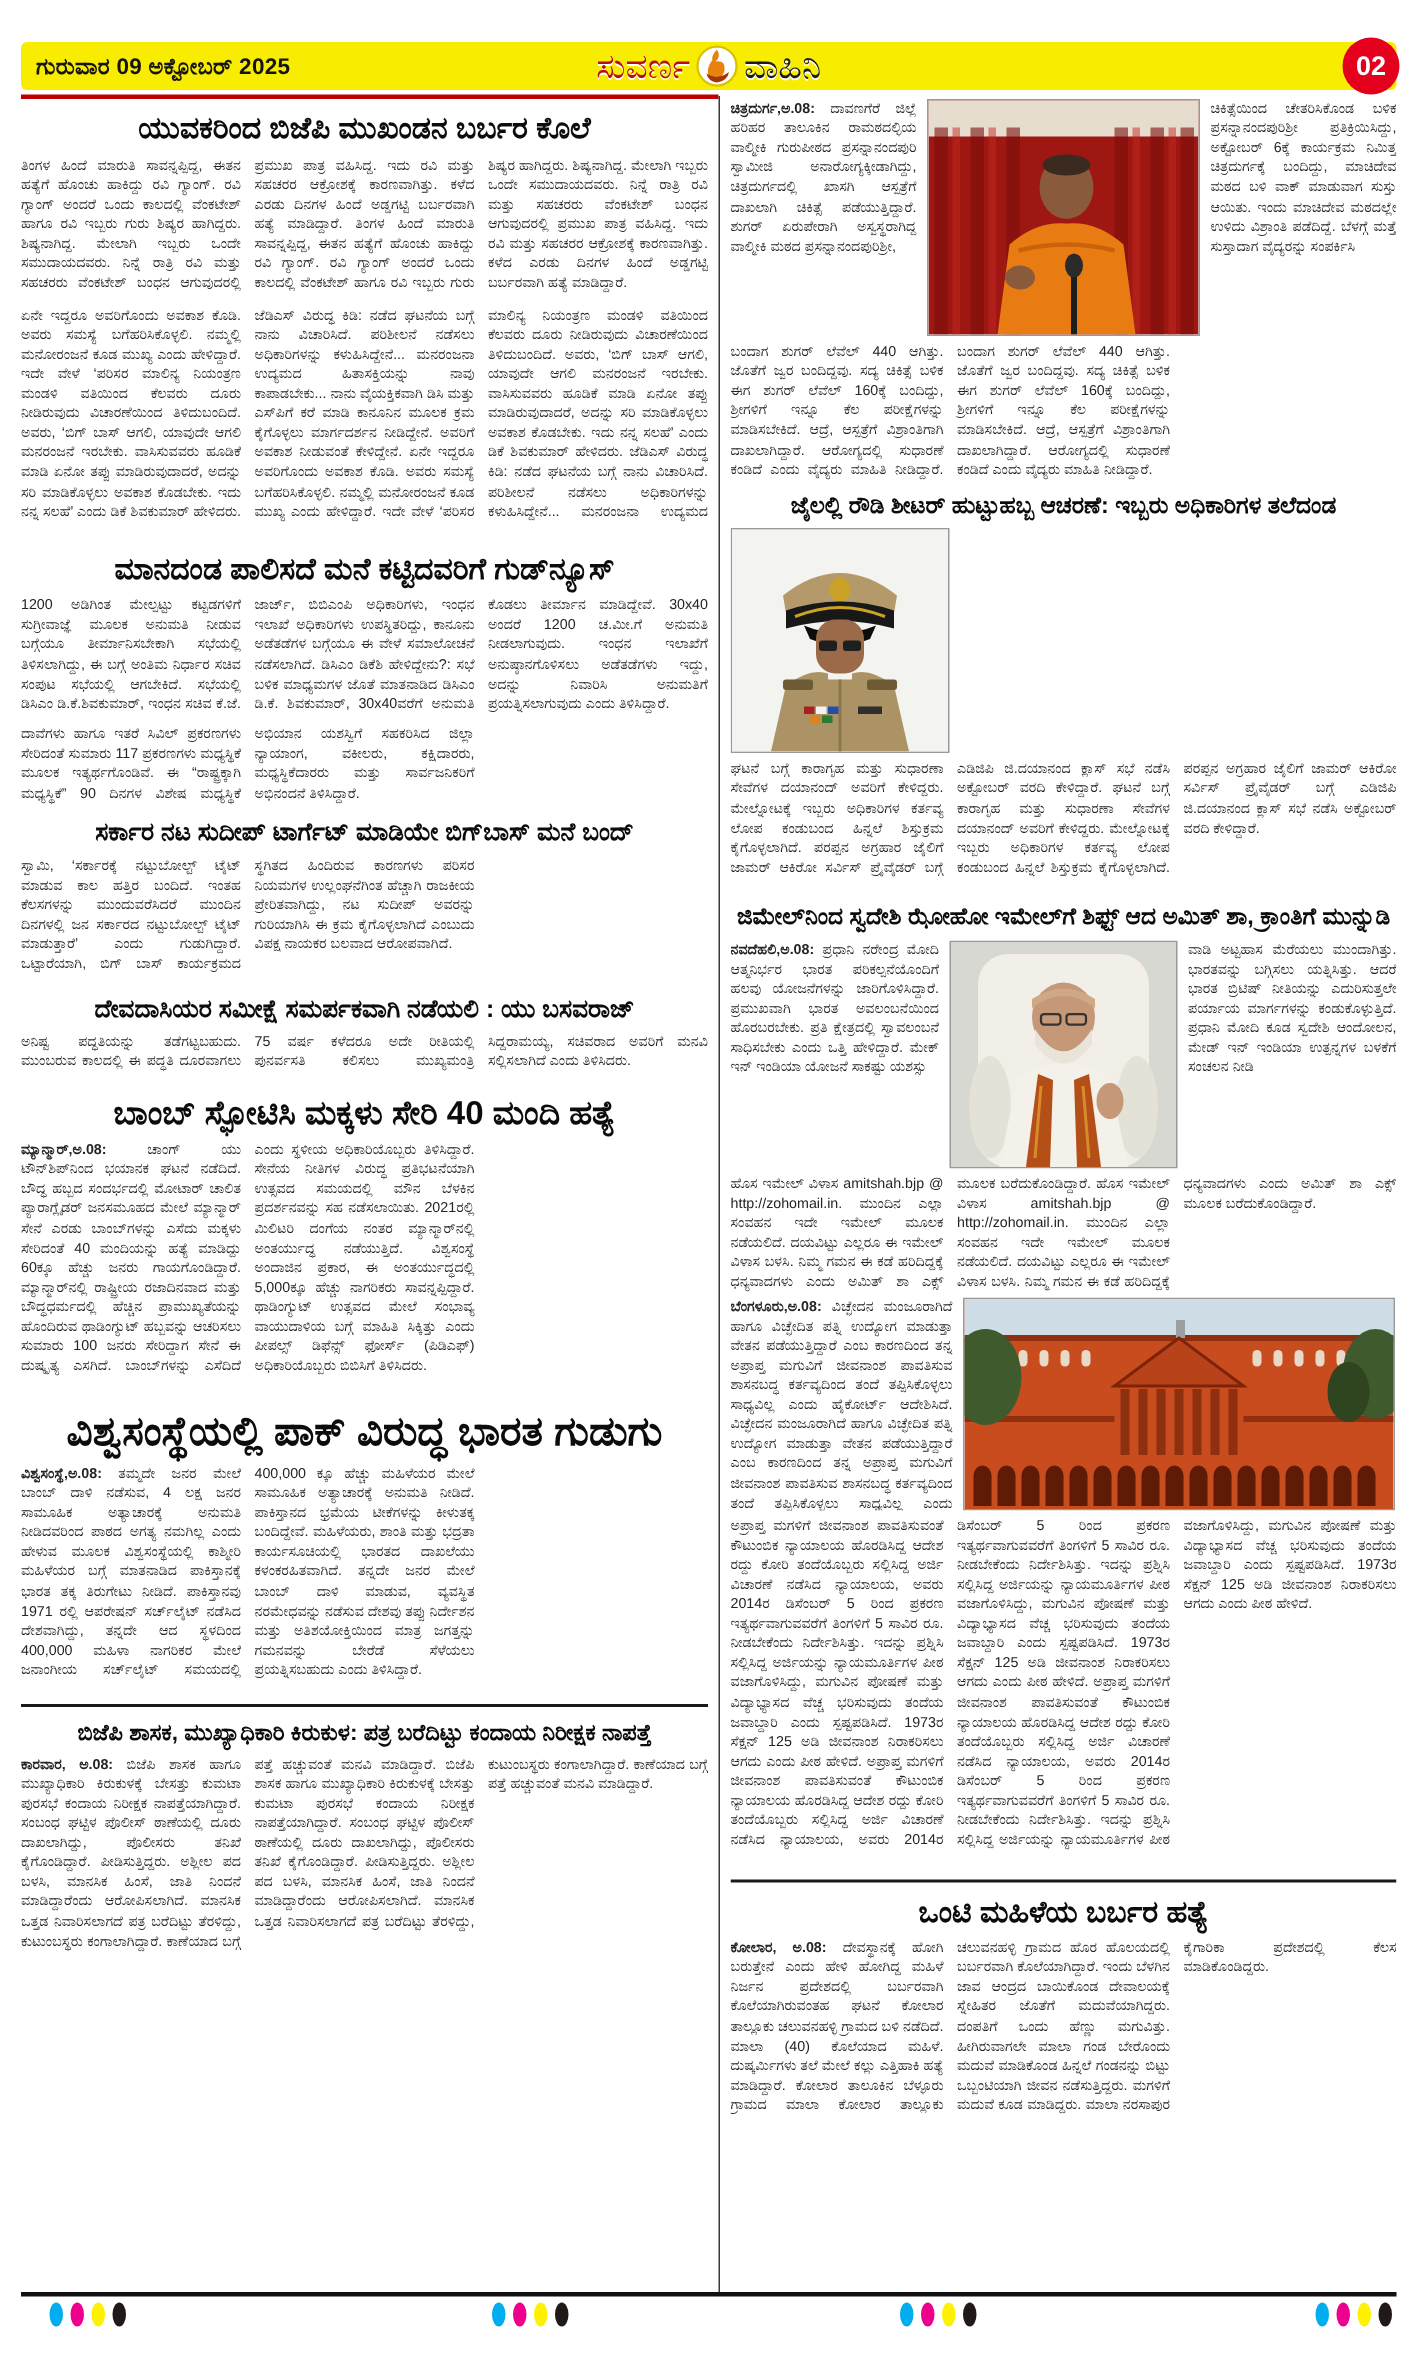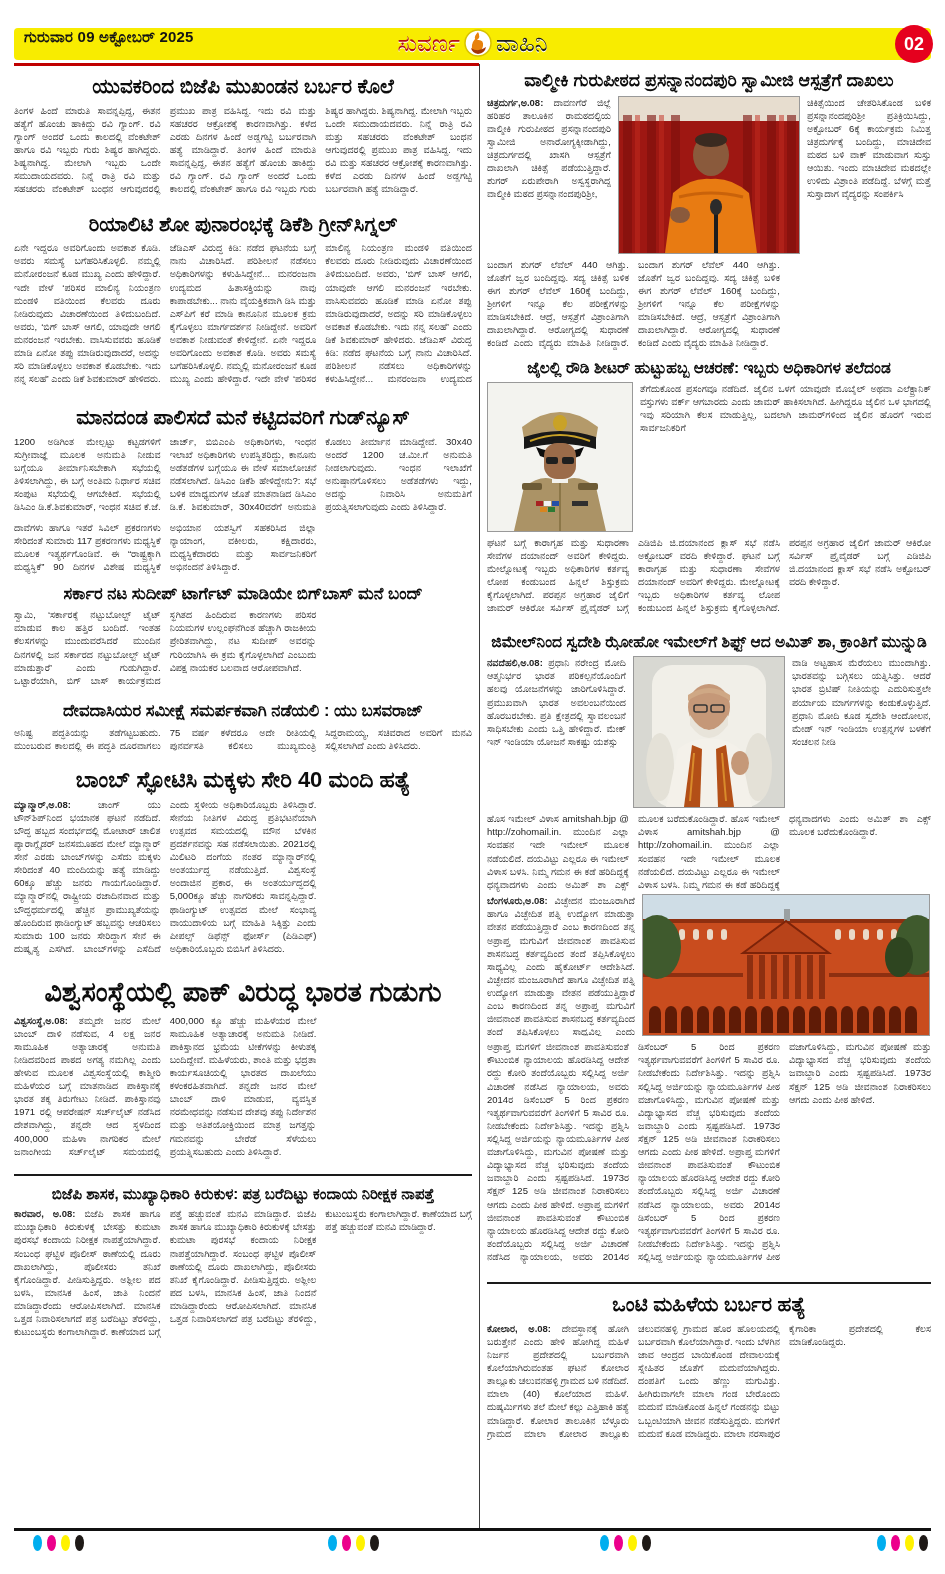--- a/index.html
+++ b/index.html
@@ -1,19 +1,19 @@
 <!DOCTYPE html>
 <html style="--yellow: #F8EC00; --logo-red: #B50F10; --badge-red: #E5001E; --rule-red: #C00000; --banner-blue: #1E3A96;"><head>
 <meta charset="utf-8">
 <style>
   html,body{margin:0;padding:0;background:#ffffff;}
   body{width:945px;height:1574px;position:relative;font-family:"Liberation Sans",sans-serif;color:#1c1c1c;overflow:hidden;}
 
   
-  .masthead{position:absolute;left:14px;top:28px;width:917px;height:32px;background:var(--yellow,#F8EC00);border-radius:4px;display:flex;}
+  .masthead{position:absolute;left:14px;top:28px;width:917px;height:32px;background:var(--yellow,#F8EC00);border-radius:4px;display:flex;align-items:center;}
   .masthead-date{font-weight:bold;font-size:15px;color:#141414;padding-left:10px;letter-spacing:.2px;}
   .masthead-logo{position:absolute;left:50%;transform:translateX(-50%);display:flex;align-items:center;gap:2px;font-weight:normal;font-size:23px;line-height:1;}
   .logo-left{color:var(--logo-red,#B50F10);text-shadow:0 1px 0 #fff;}
   .logo-right{color:#1b1b1b;text-shadow:0 1px 0 #fff;}
   .page-badge{position:absolute;right:-2px;top:-3px;width:38px;height:38px;background:var(--badge-red,#E5001E);border-radius:50%;color:#fff;font-weight:bold;font-size:18px;display:flex;align-items:center;justify-content:center;}
   .masthead-rule{position:absolute;left:14px;top:63px;width:465px;height:3px;background:var(--rule-red,#C00000);}
   .center-divider{position:absolute;left:479px;top:64px;width:1px;height:1464px;background:#3a3a3a;}
 
   
   .col{position:absolute;top:66px;overflow:hidden;height:1460px;}
@@ -58,21 +58,20 @@
 
 <div class="col col-left">
 
 
   <div>
     <div class="headline h20">ಯುವಕರಿಂದ ಬಿಜೆಪಿ ಮುಖಂಡನ ಬರ್ಬರ ಕೊಲೆ</div>
     <div class="body-cols" style="height:100px;">ತಿಂಗಳ ಹಿಂದೆ ಮಾರುತಿ ಸಾವನ್ನಪ್ಪಿದ್ದ, ಈತನ ಹತ್ಯೆಗೆ ಹೊಂಚು ಹಾಕಿದ್ದು ರವಿ ಗ್ಯಾಂಗ್. ರವಿ ಗ್ಯಾಂಗ್ ಅಂದರೆ ಒಂದು ಕಾಲದಲ್ಲಿ ವೆಂಕಟೇಶ್ ಹಾಗೂ ರವಿ ಇಬ್ಬರು ಗುರು ಶಿಷ್ಯರ ಹಾಗಿದ್ದರು. ಶಿಷ್ಯನಾಗಿದ್ದ. ಮೇಲಾಗಿ ಇಬ್ಬರು ಒಂದೇ ಸಮುದಾಯದವರು. ನಿನ್ನೆ ರಾತ್ರಿ ರವಿ ಮತ್ತು ಸಹಚರರು ವೆಂಕಟೇಶ್ ಬಂಧನ ಆಗುವುದರಲ್ಲಿ ಪ್ರಮುಖ ಪಾತ್ರ ವಹಿಸಿದ್ದ. ಇದು ರವಿ ಮತ್ತು ಸಹಚರರ ಆಕ್ರೋಶಕ್ಕೆ ಕಾರಣವಾಗಿತ್ತು. ಕಳೆದ ಎರಡು ದಿನಗಳ ಹಿಂದೆ ಅಡ್ಡಗಟ್ಟಿ ಬರ್ಬರವಾಗಿ ಹತ್ಯೆ ಮಾಡಿದ್ದಾರೆ. ತಿಂಗಳ ಹಿಂದೆ ಮಾರುತಿ ಸಾವನ್ನಪ್ಪಿದ್ದ, ಈತನ ಹತ್ಯೆಗೆ ಹೊಂಚು ಹಾಕಿದ್ದು ರವಿ ಗ್ಯಾಂಗ್. ರವಿ ಗ್ಯಾಂಗ್ ಅಂದರೆ ಒಂದು ಕಾಲದಲ್ಲಿ ವೆಂಕಟೇಶ್ ಹಾಗೂ ರವಿ ಇಬ್ಬರು ಗುರು ಶಿಷ್ಯರ ಹಾಗಿದ್ದರು. ಶಿಷ್ಯನಾಗಿದ್ದ. ಮೇಲಾಗಿ ಇಬ್ಬರು ಒಂದೇ ಸಮುದಾಯದವರು. ನಿನ್ನೆ ರಾತ್ರಿ ರವಿ ಮತ್ತು ಸಹಚರರು ವೆಂಕಟೇಶ್ ಬಂಧನ ಆಗುವುದರಲ್ಲಿ ಪ್ರಮುಖ ಪಾತ್ರ ವಹಿಸಿದ್ದ. ಇದು ರವಿ ಮತ್ತು ಸಹಚರರ ಆಕ್ರೋಶಕ್ಕೆ ಕಾರಣವಾಗಿತ್ತು. ಕಳೆದ ಎರಡು ದಿನಗಳ ಹಿಂದೆ ಅಡ್ಡಗಟ್ಟಿ ಬರ್ಬರವಾಗಿ ಹತ್ಯೆ ಮಾಡಿದ್ದಾರೆ.</div>
   </div>
 
   <div>
-    <div class="headline h20">ರಿಯಾಲಿಟಿ ಶೋ ಪುನಾರಂಭಕ್ಕೆ ಡಿಕೆಶಿ ಗ್ರೀನ್‌ಸಿಗ್ನಲ್</div>
     <div class="body-cols" style="height:156px;">ಏನೇ ಇದ್ದರೂ ಅವರಿಗೊಂದು ಅವಕಾಶ ಕೊಡಿ. ಅವರು ಸಮಸ್ಯೆ ಬಗೆಹರಿಸಿಕೊಳ್ಳಲಿ. ನಮ್ಮಲ್ಲಿ ಮನೋರಂಜನೆ ಕೂಡ ಮುಖ್ಯ ಎಂದು ಹೇಳಿದ್ದಾರೆ. ಇದೇ ವೇಳೆ ‘ಪರಿಸರ ಮಾಲಿನ್ಯ ನಿಯಂತ್ರಣ ಮಂಡಳಿ ವತಿಯಿಂದ ಕೆಲವರು ದೂರು ನೀಡಿರುವುದು ವಿಚಾರಣೆಯಿಂದ ತಿಳಿದುಬಂದಿದೆ. ಅವರು, ‘ಬಿಗ್ ಬಾಸ್ ಆಗಲಿ, ಯಾವುದೇ ಆಗಲಿ ಮನರಂಜನೆ ಇರಬೇಕು. ವಾಸಿಸುವವರು ಹೂಡಿಕೆ ಮಾಡಿ ಏನೋ ತಪ್ಪು ಮಾಡಿರುವುದಾದರೆ, ಅದನ್ನು ಸರಿ ಮಾಡಿಕೊಳ್ಳಲು ಅವಕಾಶ ಕೊಡಬೇಕು. ಇದು ನನ್ನ ಸಲಹೆ’ ಎಂದು ಡಿಕೆ ಶಿವಕುಮಾರ್ ಹೇಳಿದರು. ಜೆಡಿಎಸ್ ವಿರುದ್ಧ ಕಿಡಿ: ನಡೆದ ಘಟನೆಯ ಬಗ್ಗೆ ನಾನು ವಿಚಾರಿಸಿದೆ. ಪರಿಶೀಲನೆ ನಡೆಸಲು ಅಧಿಕಾರಿಗಳನ್ನು ಕಳುಹಿಸಿದ್ದೇನೆ... ಮನರಂಜನಾ ಉದ್ಯಮದ ಹಿತಾಸಕ್ತಿಯನ್ನು ನಾವು ಕಾಪಾಡಬೇಕು... ನಾನು ವೈಯಕ್ತಿಕವಾಗಿ ಡಿಸಿ ಮತ್ತು ಎಸ್‌ಪಿಗೆ ಕರೆ ಮಾಡಿ ಕಾನೂನಿನ ಮೂಲಕ ಕ್ರಮ ಕೈಗೊಳ್ಳಲು ಮಾರ್ಗದರ್ಶನ ನೀಡಿದ್ದೇನೆ. ಅವರಿಗೆ ಅವಕಾಶ ನೀಡುವಂತೆ ಕೇಳಿದ್ದೇನೆ. ಏನೇ ಇದ್ದರೂ ಅವರಿಗೊಂದು ಅವಕಾಶ ಕೊಡಿ. ಅವರು ಸಮಸ್ಯೆ ಬಗೆಹರಿಸಿಕೊಳ್ಳಲಿ. ನಮ್ಮಲ್ಲಿ ಮನೋರಂಜನೆ ಕೂಡ ಮುಖ್ಯ ಎಂದು ಹೇಳಿದ್ದಾರೆ. ಇದೇ ವೇಳೆ ‘ಪರಿಸರ ಮಾಲಿನ್ಯ ನಿಯಂತ್ರಣ ಮಂಡಳಿ ವತಿಯಿಂದ ಕೆಲವರು ದೂರು ನೀಡಿರುವುದು ವಿಚಾರಣೆಯಿಂದ ತಿಳಿದುಬಂದಿದೆ. ಅವರು, ‘ಬಿಗ್ ಬಾಸ್ ಆಗಲಿ, ಯಾವುದೇ ಆಗಲಿ ಮನರಂಜನೆ ಇರಬೇಕು. ವಾಸಿಸುವವರು ಹೂಡಿಕೆ ಮಾಡಿ ಏನೋ ತಪ್ಪು ಮಾಡಿರುವುದಾದರೆ, ಅದನ್ನು ಸರಿ ಮಾಡಿಕೊಳ್ಳಲು ಅವಕಾಶ ಕೊಡಬೇಕು. ಇದು ನನ್ನ ಸಲಹೆ’ ಎಂದು ಡಿಕೆ ಶಿವಕುಮಾರ್ ಹೇಳಿದರು. ಜೆಡಿಎಸ್ ವಿರುದ್ಧ ಕಿಡಿ: ನಡೆದ ಘಟನೆಯ ಬಗ್ಗೆ ನಾನು ವಿಚಾರಿಸಿದೆ. ಪರಿಶೀಲನೆ ನಡೆಸಲು ಅಧಿಕಾರಿಗಳನ್ನು ಕಳುಹಿಸಿದ್ದೇನೆ... ಮನರಂಜನಾ ಉದ್ಯಮದ ಹಿತಾಸಕ್ತಿಯನ್ನು ನಾವು ಕಾಪಾಡಬೇಕು... ನಾನು ವೈಯಕ್ತಿಕವಾಗಿ ಡಿಸಿ ಮತ್ತು ಎಸ್‌ಪಿಗೆ ಕರೆ ಮಾಡಿ ಕಾನೂನಿನ ಮೂಲಕ ಕ್ರಮ ಕೈಗೊಳ್ಳಲು ಮಾರ್ಗದರ್ಶನ ನೀಡಿದ್ದೇನೆ. ಅವರಿಗೆ ಅವಕಾಶ ನೀಡುವಂತೆ ಕೇಳಿದ್ದೇನೆ.</div>
   </div>
 
   <div>
     <div class="headline h20">ಮಾನದಂಡ ಪಾಲಿಸದೆ ಮನೆ ಕಟ್ಟಿದವರಿಗೆ ಗುಡ್‌ನ್ಯೂಸ್</div>
     <div class="body-cols" style="height:86px;">1200 ಅಡಿಗಿಂತ ಮೇಲ್ಪಟ್ಟು ಕಟ್ಟಡಗಳಿಗೆ ಸುಗ್ರೀವಾಜ್ಞೆ ಮೂಲಕ ಅನುಮತಿ ನೀಡುವ ಬಗ್ಗೆಯೂ ತೀರ್ಮಾನಿಸಬೇಕಾಗಿ ಸಭೆಯಲ್ಲಿ ತಿಳಿಸಲಾಗಿದ್ದು, ಈ ಬಗ್ಗೆ ಅಂತಿಮ ನಿರ್ಧಾರ ಸಚಿವ ಸಂಪುಟ ಸಭೆಯಲ್ಲಿ ಆಗಬೇಕಿದೆ. ಸಭೆಯಲ್ಲಿ ಡಿಸಿಎಂ ಡಿ.ಕೆ.ಶಿವಕುಮಾರ್, ಇಂಧನ ಸಚಿವ ಕೆ.ಜೆ. ಜಾರ್ಜ್, ಬಿಬಿಎಂಪಿ ಅಧಿಕಾರಿಗಳು, ಇಂಧನ ಇಲಾಖೆ ಅಧಿಕಾರಿಗಳು ಉಪಸ್ಥಿತರಿದ್ದು, ಕಾನೂನು ಅಡೆತಡೆಗಳ ಬಗ್ಗೆಯೂ ಈ ವೇಳೆ ಸಮಾಲೋಚನೆ ನಡೆಸಲಾಗಿದೆ. ಡಿಸಿಎಂ ಡಿಕೆಶಿ ಹೇಳಿದ್ದೇನು?: ಸಭೆ ಬಳಿಕ ಮಾಧ್ಯಮಗಳ ಜೊತೆ ಮಾತನಾಡಿದ ಡಿಸಿಎಂ ಡಿ.ಕೆ. ಶಿವಕುಮಾರ್, 30x40ವರೆಗೆ ಅನುಮತಿ ಕೊಡಲು ತೀರ್ಮಾನ ಮಾಡಿದ್ದೇವೆ. 30x40 ಅಂದರೆ 1200 ಚ.ಮೀ.ಗೆ ಅನುಮತಿ ನೀಡಲಾಗುವುದು. ಇಂಧನ ಇಲಾಖೆಗೆ ಅನುಷ್ಠಾನಗೊಳಿಸಲು ಅಡೆತಡೆಗಳು ಇದ್ದು, ಅದನ್ನು ನಿವಾರಿಸಿ ಅನುಮತಿಗೆ ಪ್ರಯತ್ನಿಸಲಾಗುವುದು ಎಂದು ತಿಳಿಸಿದ್ದಾರೆ.</div>
   </div>
 
   <div>
     <div class="body-cols" style="height:54px;">ದಾವೆಗಳು ಹಾಗೂ ಇತರೆ ಸಿವಿಲ್ ಪ್ರಕರಣಗಳು ಸೇರಿದಂತೆ ಸುಮಾರು 117 ಪ್ರಕರಣಗಳು ಮಧ್ಯಸ್ಥಿಕೆ ಮೂಲಕ ಇತ್ಯರ್ಥಗೊಂಡಿವೆ. ಈ “ರಾಷ್ಟ್ರಕ್ಕಾಗಿ ಮಧ್ಯಸ್ಥಿಕೆ” 90 ದಿನಗಳ ವಿಶೇಷ ಮಧ್ಯಸ್ಥಿಕೆ ಅಭಿಯಾನ ಯಶಸ್ವಿಗೆ ಸಹಕರಿಸಿದ ಜಿಲ್ಲಾ ನ್ಯಾಯಾಂಗ, ವಕೀಲರು, ಕಕ್ಷಿದಾರರು, ಮಧ್ಯಸ್ಥಿಕೆದಾರರು ಮತ್ತು ಸಾರ್ವಜನಿಕರಿಗೆ ಅಭಿನಂದನೆ ತಿಳಿಸಿದ್ದಾರೆ.</div>
@@ -103,21 +102,20 @@
   <div>
     <div class="headline h15">ಬಿಜೆಪಿ ಶಾಸಕ, ಮುಖ್ಯಾಧಿಕಾರಿ ಕಿರುಕುಳ: ಪತ್ರ ಬರೆದಿಟ್ಟು ಕಂದಾಯ ನಿರೀಕ್ಷಕ ನಾಪತ್ತೆ</div>
     <div class="body-cols" style="height:134px;"><b class="dateline">ಕಾರವಾರ, ಅ.08:</b> <span>ಬಿಜೆಪಿ ಶಾಸಕ ಹಾಗೂ ಮುಖ್ಯಾಧಿಕಾರಿ ಕಿರುಕುಳಕ್ಕೆ ಬೇಸತ್ತು ಕುಮಟಾ ಪುರಸಭೆ ಕಂದಾಯ ನಿರೀಕ್ಷಕ ನಾಪತ್ತೆಯಾಗಿದ್ದಾರೆ. ಸಂಬಂಧ ಘಟ್ಟಿಳ ಪೊಲೀಸ್ ಠಾಣೆಯಲ್ಲಿ ದೂರು ದಾಖಲಾಗಿದ್ದು, ಪೊಲೀಸರು ತನಿಖೆ ಕೈಗೊಂಡಿದ್ದಾರೆ. ಪೀಡಿಸುತ್ತಿದ್ದರು. ಅಶ್ಲೀಲ ಪದ ಬಳಸಿ, ಮಾನಸಿಕ ಹಿಂಸೆ, ಜಾತಿ ನಿಂದನೆ ಮಾಡಿದ್ದಾರೆಂದು ಆರೋಪಿಸಲಾಗಿದೆ. ಮಾನಸಿಕ ಒತ್ತಡ ನಿವಾರಿಸಲಾಗದೆ ಪತ್ರ ಬರೆದಿಟ್ಟು ತೆರಳಿದ್ದು, ಕುಟುಂಬಸ್ಥರು ಕಂಗಾಲಾಗಿದ್ದಾರೆ. ಕಾಣೆಯಾದ ಬಗ್ಗೆ ಪತ್ತೆ ಹಚ್ಚುವಂತೆ ಮನವಿ ಮಾಡಿದ್ದಾರೆ. ಬಿಜೆಪಿ ಶಾಸಕ ಹಾಗೂ ಮುಖ್ಯಾಧಿಕಾರಿ ಕಿರುಕುಳಕ್ಕೆ ಬೇಸತ್ತು ಕುಮಟಾ ಪುರಸಭೆ ಕಂದಾಯ ನಿರೀಕ್ಷಕ ನಾಪತ್ತೆಯಾಗಿದ್ದಾರೆ. ಸಂಬಂಧ ಘಟ್ಟಿಳ ಪೊಲೀಸ್ ಠಾಣೆಯಲ್ಲಿ ದೂರು ದಾಖಲಾಗಿದ್ದು, ಪೊಲೀಸರು ತನಿಖೆ ಕೈಗೊಂಡಿದ್ದಾರೆ. ಪೀಡಿಸುತ್ತಿದ್ದರು. ಅಶ್ಲೀಲ ಪದ ಬಳಸಿ, ಮಾನಸಿಕ ಹಿಂಸೆ, ಜಾತಿ ನಿಂದನೆ ಮಾಡಿದ್ದಾರೆಂದು ಆರೋಪಿಸಲಾಗಿದೆ. ಮಾನಸಿಕ ಒತ್ತಡ ನಿವಾರಿಸಲಾಗದೆ ಪತ್ರ ಬರೆದಿಟ್ಟು ತೆರಳಿದ್ದು, ಕುಟುಂಬಸ್ಥರು ಕಂಗಾಲಾಗಿದ್ದಾರೆ. ಕಾಣೆಯಾದ ಬಗ್ಗೆ ಪತ್ತೆ ಹಚ್ಚುವಂತೆ ಮನವಿ ಮಾಡಿದ್ದಾರೆ.</span></div>
   </div>
 
 </div>
 
 <div class="col col-right">
 
   <div>
-    <div class="headline hr1" style="margin-top:4px;">ವಾಲ್ಮೀಕಿ ಗುರುಪೀಠದ ಪ್ರಸನ್ನಾನಂದಪುರಿ ಸ್ವಾಮೀಜಿ ಆಸ್ಪತ್ರೆಗೆ ದಾಖಲು</div>
     <div class="media-row" style="height:158px;">
       <div class="side-text"><b class="dateline">ಚಿತ್ರದುರ್ಗ,ಅ.08:</b> <span>ದಾವಣಗೆರೆ ಜಿಲ್ಲೆ ಹರಿಹರ ತಾಲೂಕಿನ ರಾಮಠದಲ್ಳಿಯ ವಾಲ್ಮೀಕಿ ಗುರುಪೀಠದ ಪ್ರಸನ್ನಾನಂದಪುರಿ ಸ್ವಾಮೀಜಿ ಅನಾರೋಗ್ಯಕ್ಕೀಡಾಗಿದ್ದು, ಚಿತ್ರದುರ್ಗದಲ್ಲಿ ಖಾಸಗಿ ಆಸ್ಪತ್ರೆಗೆ ದಾಖಲಾಗಿ ಚಿಕಿತ್ಸೆ ಪಡೆಯುತ್ತಿದ್ದಾರೆ. ಶುಗರ್ ಏರುಪೇರಾಗಿ ಅಸ್ವಸ್ಥರಾಗಿದ್ದ ವಾಲ್ಮೀಕಿ ಮಠದ ಪ್ರಸನ್ನಾನಂದಪುರಿಶ್ರೀ,</span></div>
       <div class="photo-box">
         <svg width="180" height="156" viewBox="0 0 180 156">
           <rect width="180" height="156" fill="#9e1712"></rect>
           <rect width="180" height="24" fill="#e7ddcf"></rect>
           <g fill="#7c100c" opacity="0.6">
             <rect x="4" y="18" width="9" height="138"></rect>
               <rect x="28" y="18" width="9" height="138"></rect>
             <rect x="52" y="18" width="9" height="138"></rect>
@@ -167,21 +165,20 @@
           <g>
             <rect x="48" y="118" width="7" height="5" fill="#a82222"></rect>
               <rect x="56" y="118" width="7" height="5" fill="#f2f2f2"></rect>
               <rect x="64" y="118" width="7" height="5" fill="#234fa8"></rect>
             <rect x="52" y="124" width="7" height="5" fill="#d8851f"></rect>
               <rect x="60" y="124" width="7" height="5" fill="#2c7a33"></rect>
           </g>
           <rect x="84" y="118" width="16" height="5" fill="#2f2f2f"></rect>
         </svg>
       </div>
-      <div class="side-text">ತೆಗೆದುಕೊಂಡ ಪ್ರಸಂಗವೂ ನಡೆದಿದೆ. ಜೈಲಿನ ಒಳಗೆ ಯಾವುದೇ ಮೊಬೈಲ್ ಅಥವಾ ಎಲೆಕ್ಟ್ರಾನಿಕ್ ವಸ್ತುಗಳು ವರ್ಕ್ ಆಗಬಾರದು ಎಂದು ಜಾಮರ್ ಹಾಕಿಸಲಾಗಿದೆ. ಹೀಗಿದ್ದರೂ ಜೈಲಿನ ಒಳ ಭಾಗದಲ್ಲಿ ಇವು ಸರಿಯಾಗಿ ಕೆಲಸ ಮಾಡುತ್ತಿಲ್ಲ, ಬದಲಾಗಿ ಜಾಮರ್‌ಗಳಿಂದ ಜೈಲಿನ ಹೊರಗೆ ಇರುವ ಸಾರ್ವಜನಿಕರಿಗೆ</div>
     </div>
     <div class="body-cols" style="height:88px;">ಘಟನೆ ಬಗ್ಗೆ ಕಾರಾಗೃಹ ಮತ್ತು ಸುಧಾರಣಾ ಸೇವೆಗಳ ದಯಾನಂದ್ ಅವರಿಗೆ ಕೇಳಿದ್ದರು. ಮೇಲ್ನೋಟಕ್ಕೆ ಇಬ್ಬರು ಅಧಿಕಾರಿಗಳ ಕರ್ತವ್ಯ ಲೋಪ ಕಂಡುಬಂದ ಹಿನ್ನಲೆ ಶಿಸ್ತುಕ್ರಮ ಕೈಗೊಳ್ಳಲಾಗಿದೆ. ಪರಪ್ಪನ ಅಗ್ರಹಾರ ಜೈಲಿಗೆ ಜಾಮರ್ ಆಕಿರೋ ಸರ್ವಿಸ್ ಪ್ರೈವೈಡರ್ ಬಗ್ಗೆ ಎಡಿಜಿಪಿ ಜಿ.ದಯಾನಂದ ಕ್ಲಾಸ್ ಸಭೆ ನಡೆಸಿ ಅಕ್ಟೋಬರ್ ವರದಿ ಕೇಳಿದ್ದಾರೆ. ಘಟನೆ ಬಗ್ಗೆ ಕಾರಾಗೃಹ ಮತ್ತು ಸುಧಾರಣಾ ಸೇವೆಗಳ ದಯಾನಂದ್ ಅವರಿಗೆ ಕೇಳಿದ್ದರು. ಮೇಲ್ನೋಟಕ್ಕೆ ಇಬ್ಬರು ಅಧಿಕಾರಿಗಳ ಕರ್ತವ್ಯ ಲೋಪ ಕಂಡುಬಂದ ಹಿನ್ನಲೆ ಶಿಸ್ತುಕ್ರಮ ಕೈಗೊಳ್ಳಲಾಗಿದೆ. ಪರಪ್ಪನ ಅಗ್ರಹಾರ ಜೈಲಿಗೆ ಜಾಮರ್ ಆಕಿರೋ ಸರ್ವಿಸ್ ಪ್ರೈವೈಡರ್ ಬಗ್ಗೆ ಎಡಿಜಿಪಿ ಜಿ.ದಯಾನಂದ ಕ್ಲಾಸ್ ಸಭೆ ನಡೆಸಿ ಅಕ್ಟೋಬರ್ ವರದಿ ಕೇಳಿದ್ದಾರೆ.</div>
   </div>
 
   <div>
     <div class="headline h16">ಜಿಮೇಲ್‌ನಿಂದ ಸ್ವದೇಶಿ ಝೋಹೋ ಇಮೇಲ್‌ಗೆ ಶಿಫ್ಟ್ ಆದ ಅಮಿತ್ ಶಾ, ಕ್ರಾಂತಿಗೆ ಮುನ್ನುಡಿ</div>
     <div class="media-row" style="height:152px;">
       <div class="side-text"><b class="dateline">ನವದೆಹಲಿ,ಅ.08:</b> <span>ಪ್ರಧಾನಿ ನರೇಂದ್ರ ಮೋದಿ ಆತ್ಮನಿರ್ಭರ ಭಾರತ ಪರಿಕಲ್ಪನೆಯೊಂದಿಗೆ ಹಲವು ಯೋಜನೆಗಳನ್ನು ಜಾರಿಗೊಳಿಸಿದ್ದಾರೆ. ಪ್ರಮುಖವಾಗಿ ಭಾರತ ಅವಲಂಬನೆಯಿಂದ ಹೊರಬರಬೇಕು. ಪ್ರತಿ ಕ್ಷೇತ್ರದಲ್ಲಿ ಸ್ವಾವಲಂಬನೆ ಸಾಧಿಸಬೇಕು ಎಂದು ಒತ್ತಿ ಹೇಳಿದ್ದಾರೆ. ಮೇಕ್ ಇನ್ ಇಂಡಿಯಾ ಯೋಜನೆ ಸಾಕಷ್ಟು ಯಶಸ್ಸು</span></div>
       <div class="photo-box">
         <svg width="150" height="150" viewBox="0 0 150 150">

